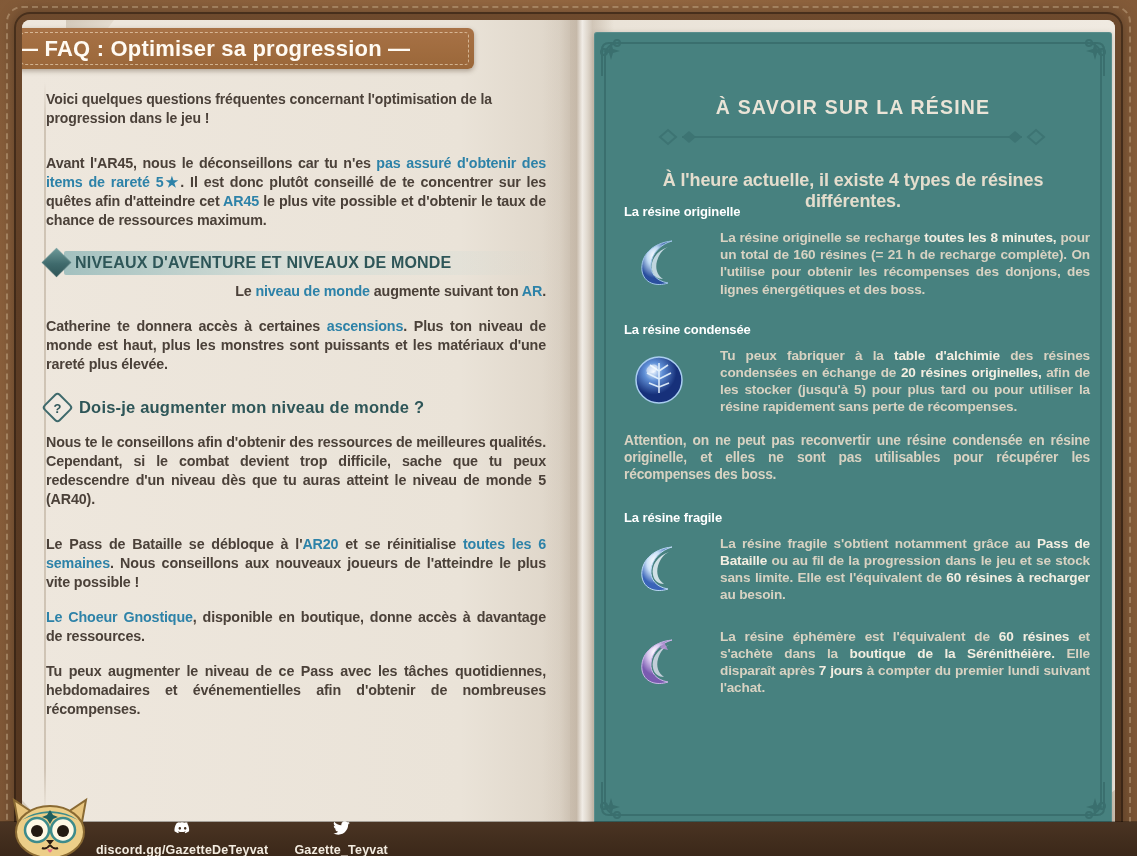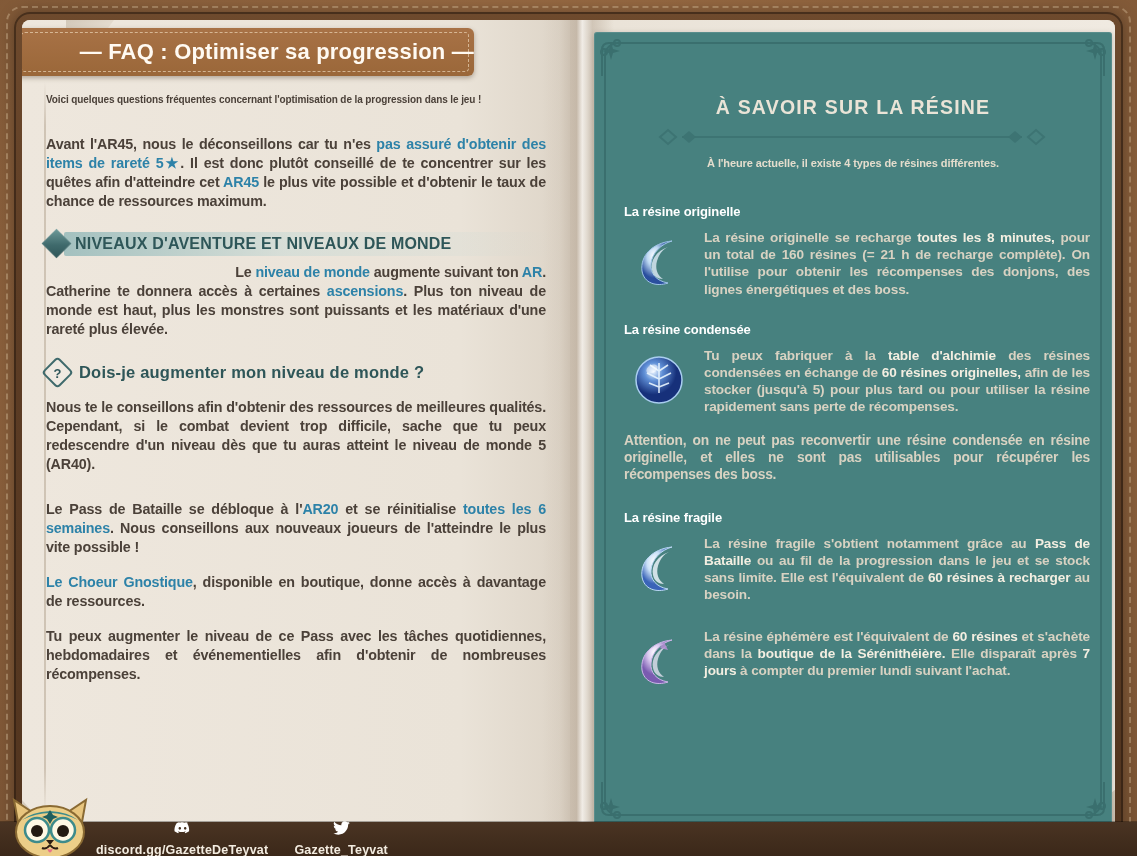--- a/index.html
+++ b/index.html
@@ -71,25 +71,25 @@
     clip-path: polygon(0 0, 100% 0, 60% 100%, 0 60%); opacity:.85;}
   #fold-bl{ left:0; bottom:0; width:70px; height:60px;
     background:linear-gradient(40deg,#bfb3a2 0%, #ded4c6 55%, #efe9e0 100%);
     clip-path: polygon(0 40%, 45% 100%, 0 100%); opacity:.8;}
   #fold-br{ right:0; bottom:0; width:92px; height:68px;
     background:linear-gradient(315deg,#c5b9a8 0%,#ddd3c5 50%,#efe9e0 100%);
     clip-path: polygon(100% 32%, 100% 100%, 40% 100%); opacity:.9;}
 
   
   #faq-title-tab{
-    position:absolute; left:-6px; top:8px; width:458px; height:48px;
+    position:absolute; left:-6px; top:8px; width:458px; height:41px;
     background:linear-gradient(180deg,#a87246 0%, #9a6739 100%);
     border-radius:6px;
     box-shadow:0 2px 5px rgba(60,40,20,.35);
-    display:flex; align-items:center; justify-content:flex-end;
+    display:flex; align-items:center; justify-content:flex-start;
   }
   #faq-title-tab::after{
     content:""; position:absolute; left:5px; top:4px; right:5px; bottom:4px;
     border:1px dashed rgba(255,240,215,.55); border-radius:4px;
   }
   #faq-title-text{
     color:#fffaf2; font-size:22px; font-weight:700; letter-spacing:.2px;
     position:relative; z-index:2; white-space:nowrap;
   }
 
@@ -97,21 +97,21 @@
   #left-margin-rule{
     position:absolute; left:22px; top:62px; width:2px; height:730px;
     background:linear-gradient(180deg, rgba(150,130,105,.0), rgba(150,130,105,.35) 6%, rgba(150,130,105,.35) 94%, rgba(150,130,105,0));
   }
 
   #left-content{
     position:absolute; left:24px; top:70px; width:500px;
     color:#4a4039;
   }
   .intro-p{
-    font-size:10px; line-height:19px; font-weight:700; color:#4b4139;
+    font-size:14px; line-height:19px; font-weight:700; color:#4b4139;
     margin-bottom:26px; letter-spacing:-.1px;
   }
 
   
   .sec{ margin-bottom:22px; }
   .sec-head{ display:flex; align-items:center; gap:8px; margin-bottom:9px;
     position:relative; }
   .sec-head-bg{
     position:absolute; left:18px; top:-1px; height:24px; right:-6px;
     background:linear-gradient(90deg, rgba(150,186,186,.85) 0%, rgba(190,214,212,.45) 45%, rgba(225,230,222,0) 100%);
@@ -164,31 +164,31 @@
   #tc-br{ right:4px; bottom:4px; transform:scale(-1,-1); }
 
   #resin-title{
     position:absolute; left:0; right:0; top:64px; text-align:center;
     color:#eae4d7; font-size:19.5px; font-weight:700; letter-spacing:1.2px;
   }
   #resin-divider{
     position:absolute; left:48px; right:48px; top:96px; height:18px;
   }
   #resin-intro{
-    position:absolute; left:30px; right:30px; top:125px; text-align:center;
-    color:#e4ddcd; font-size:11px; font-weight:700; letter-spacing:-.1px;
+    position:absolute; left:30px; right:30px; top:138px; text-align:center;
+    color:#e4ddcd; font-size:18px; font-weight:700; letter-spacing:-.1px;
   }
 
   #resin-list{ position:absolute; left:30px; right:22px; top:172px; }
   .r-block{ margin-bottom:2px; }
   .r-name{
     color:#ffffff; font-size:13px; font-weight:700; margin-bottom:10px;
     letter-spacing:-.1px;
   }
-  .r-row{ display:flex; gap:14px; align-items:flex-start; padding-left:4px;}
+  .r-row{ display:flex; gap:30px; align-items:flex-start; padding-left:4px;}
   .r-icon{ flex:0 0 62px; width:62px; height:62px; position:relative; margin-top:2px;}
   .r-text{
     flex:1; color:#d8d2c2; font-size:13.6px; line-height:17.2px;
     font-weight:700; text-align:justify; letter-spacing:-.15px;
   }
   .r-text b{ color:#f3eee1; }
   .r-note{
     color:#d8d2c2; font-size:13.8px; line-height:17.4px; font-weight:700;
     text-align:justify; letter-spacing:-.2px; margin:16px 0 26px 0;
   }
@@ -236,21 +236,21 @@
       </div>
 
       <div class="sec">
         <div class="sec-head">
           <div class="sec-head-bg"></div>
           <div class="diamond"></div>
           <div class="sec-title">NIVEAUX D'AVENTURE ET NIVEAUX DE MONDE</div>
         </div>
         <div class="sec-body">
           <p style="text-align:right">Le <span class="lk">niveau de monde</span> augmente suivant ton <span class="lk">AR</span>.</p>
-          <p style="margin-top:0">Catherine te donnera accès à certaines <span class="lk">ascensions</span>. Plus ton niveau de monde est haut, plus les monstres sont puissants et les matériaux d'une rareté plus élevée.</p>
+          <p style="margin-top:16px">Catherine te donnera accès à certaines <span class="lk">ascensions</span>. Plus ton niveau de monde est haut, plus les monstres sont puissants et les matériaux d'une rareté plus élevée.</p>
         </div>
       </div>
 
       <div class="sec">
         <div class="sec-head" style="gap:10px">
           <div class="q-diamond">
               <span>?</span>
             </div>
           <div class="sec-title q">Dois-je augmenter mon niveau de monde ?</div>
         </div>
@@ -349,21 +349,21 @@
                     <path d="M31 22 L40 16"></path>
                   <path d="M31 30 L19 24"></path>
                     <path d="M31 30 L43 24"></path>
                   <path d="M31 38 L21 34"></path>
                     <path d="M31 38 L41 34"></path>
                 </g>
                 <ellipse cx="24" cy="20" rx="6" ry="4" fill="#ffffff" opacity=".5" transform="rotate(-28 24 20)"></ellipse>
               </svg>
             </div>
             <div class="r-text">
-              Tu peux fabriquer à la <b>table d'alchimie</b> des résines condensées en échange de <b>60 résines originelles,</b> afin de les stocker (jusqu'à 5) pour plus tard ou pour utiliser la résine rapidement sans perte de récompenses.
+              Tu peux fabriquer à la <b>table d'alchimie</b> des résines condensées en échange de <b>20 résines originelles,</b> afin de les stocker (jusqu'à 5) pour plus tard ou pour utiliser la résine rapidement sans perte de récompenses.
             </div>
           </div>
           <div class="r-note">Attention, on ne peut pas reconvertir une résine condensée en résine originelle, et elles ne sont pas utilisables pour récupérer les récompenses des boss.</div>
         </div>
 
         <div class="r-block">
           <div class="r-name">La résine fragile</div>
           <div class="r-row">
             <div class="r-icon">
               <svg viewBox="0 0 62 62" width="62" height="62">

